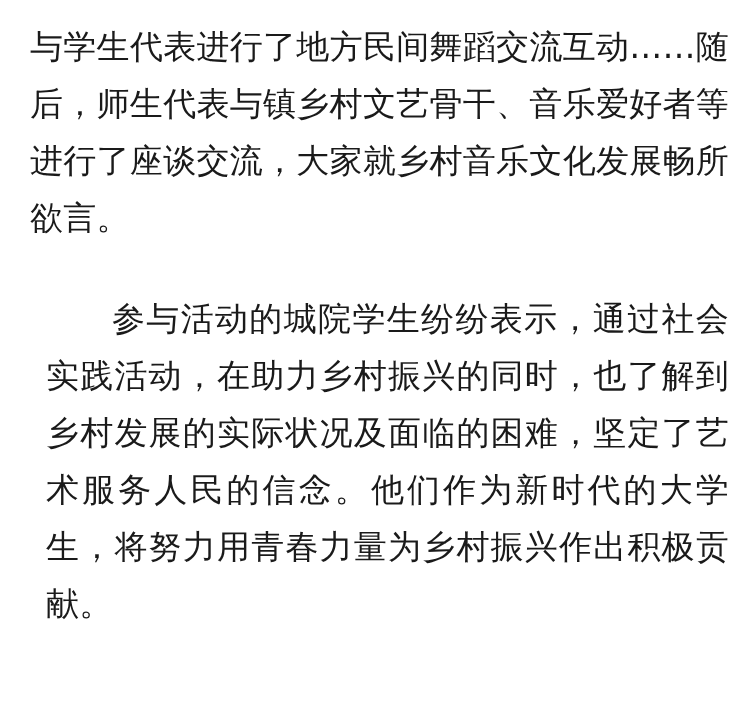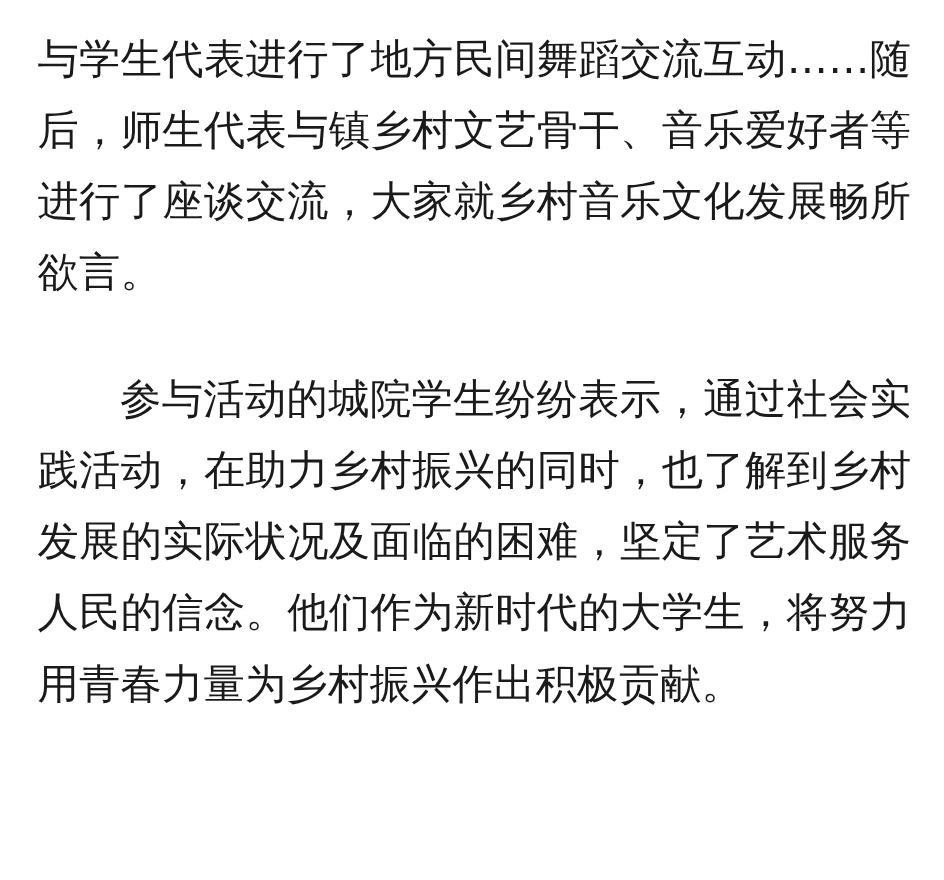--- a/index.html
+++ b/index.html
@@ -33,20 +33,21 @@
     text-align: justify;
     text-justify: inter-character;
     margin: 0;
     word-break: break-all;
   }
   .para + .para {
     margin-top: 44px;
   }
   .indent {
     text-indent: 66px;
+    margin-left: 16px;
   }
 </style>
 </head>
 <body>
 
 <div class="page">
   <div class="article-body">
     <p class="para">与学生代表进行了地方民间舞蹈交流互动……随后，师生代表与镇乡村文艺骨干、音乐爱好者等进行了座谈交流，大家就乡村音乐文化发展畅所欲言。</p>
     <p class="para indent">参与活动的城院学生纷纷表示，通过社会实践活动，在助力乡村振兴的同时，也了解到乡村发展的实际状况及面临的困难，坚定了艺术服务人民的信念。他们作为新时代的大学生，将努力用青春力量为乡村振兴作出积极贡献。</p>
   </div>

